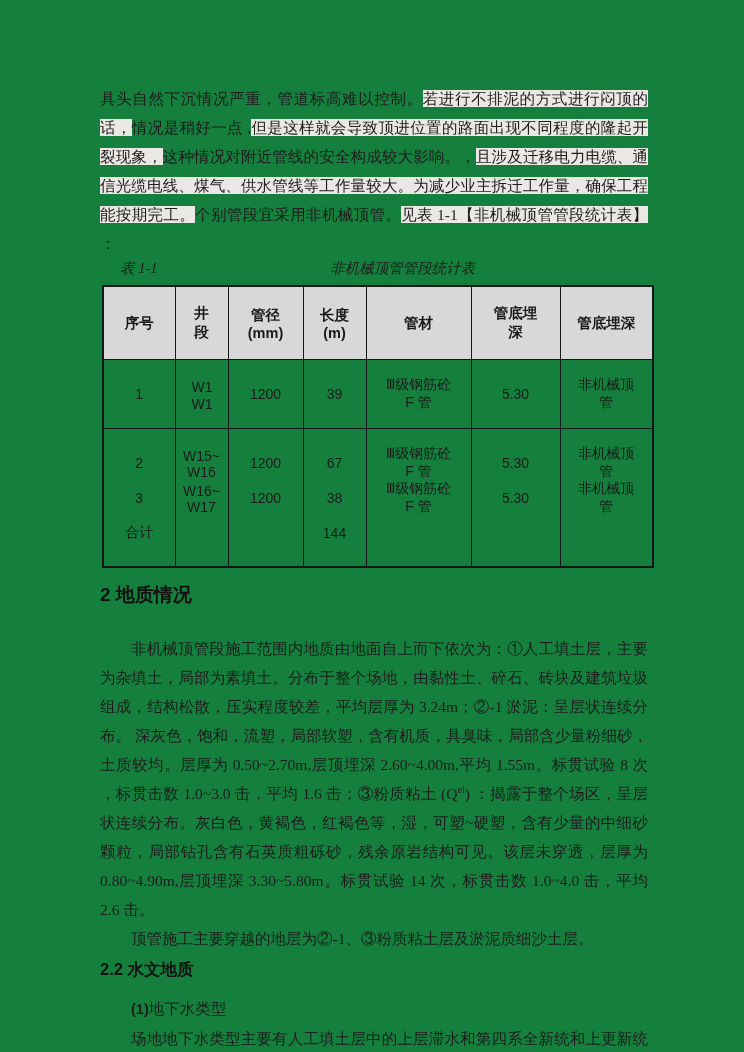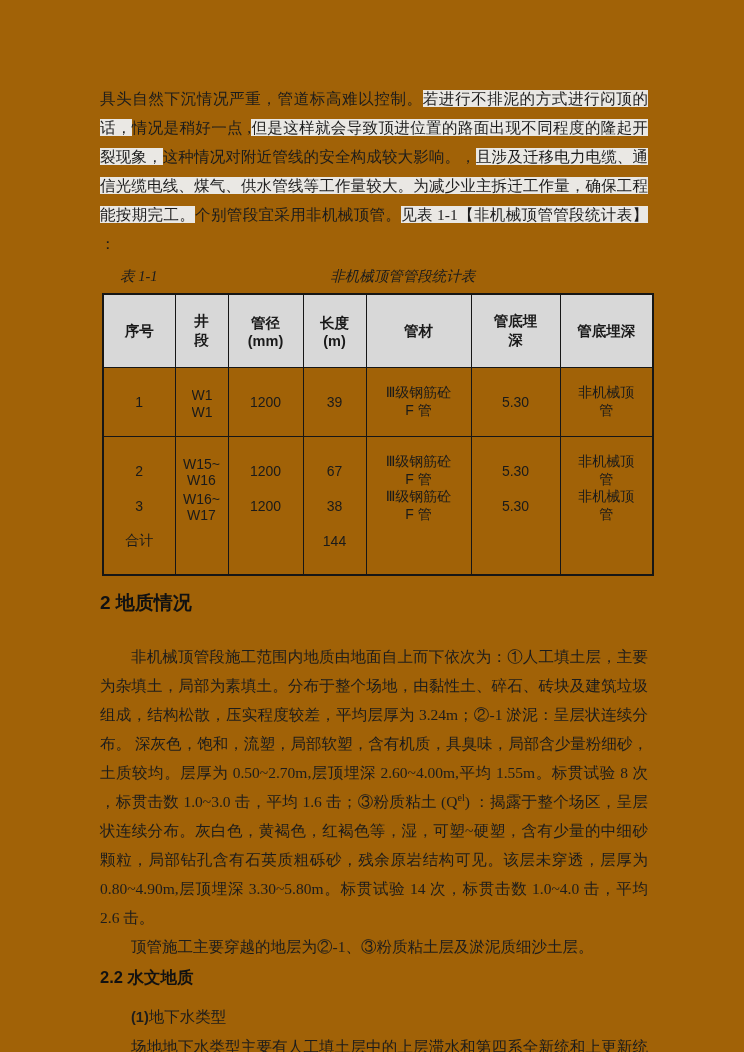--- a/index.html
+++ b/index.html
@@ -1,25 +1,25 @@
 <!DOCTYPE html>
 <html><head>
 <meta charset="utf-8">
 <style>
   html,body{margin:0;padding:0;background:#888;}
   .page{
-    width:744px;height:1052px;background:#a16207;margin:0 auto;
+    width:744px;height:1052px;background:#15803d;margin:0 auto;
     box-sizing:border-box;padding:84px 96px 0 100px;
     font-family:"Liberation Serif",serif;color:#1c1c1c;
     position:relative;overflow:hidden;
   }
   p{margin:0;font-size:15.5px;line-height:29px;text-align:justify;}
   .indent{text-indent:2em;}
   .hl{background:#eae8e4;}
-  .caption{display:flex;align-items:baseline;font-style:italic;font-size:14.5px;margin:9px 0 7px;}
+  .caption{display:flex;align-items:baseline;font-style:italic;font-size:14.5px;margin:1px 0 7px;}
   .cap-label{margin-left:20px;white-space:nowrap;}
   .cap-title{flex:1;text-align:center;}
   table.seg{
     border-collapse:collapse;table-layout:fixed;width:550px;margin-left:2px;
     font-family:"Liberation Sans",sans-serif;font-size:14px;color:#1a1a1a;
     border:2px solid #161616;
   }
   table.seg th,table.seg td{border:1px solid #161616;padding:16px;text-align:center;overflow:hidden;}
   table.seg thead th{background:#d8d8d8;height:40px;font-weight:bold;font-size:14.5px;}
   tr.r1 td{height:35px;vertical-align:middle;}

